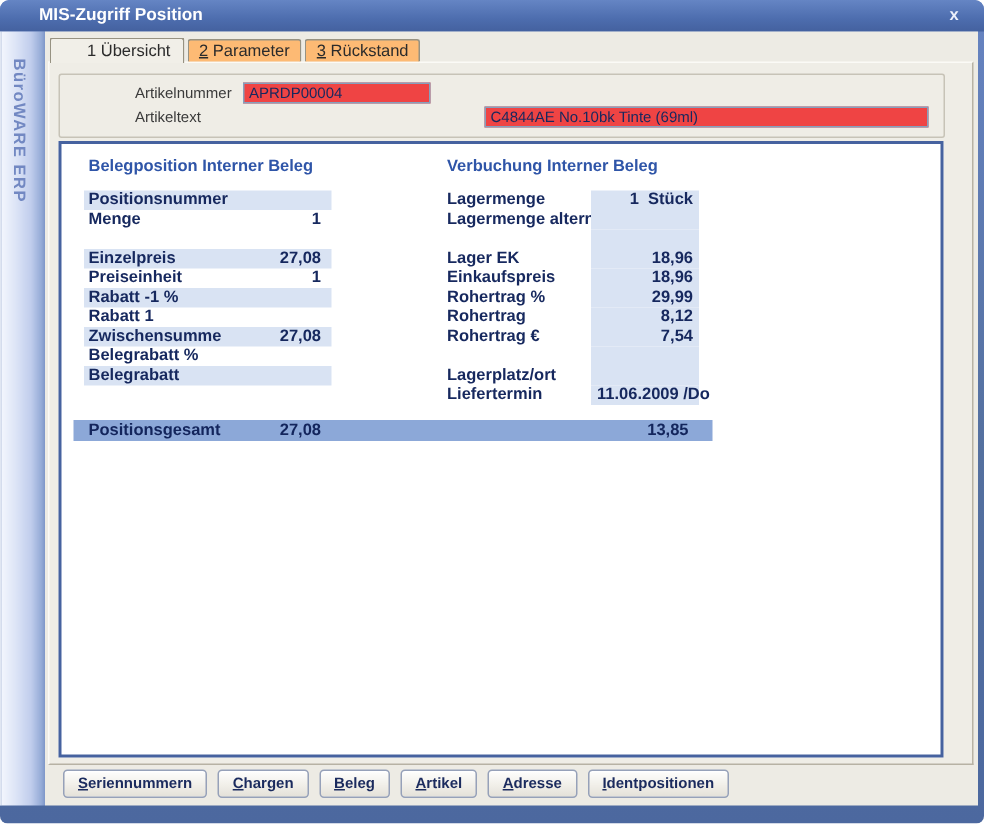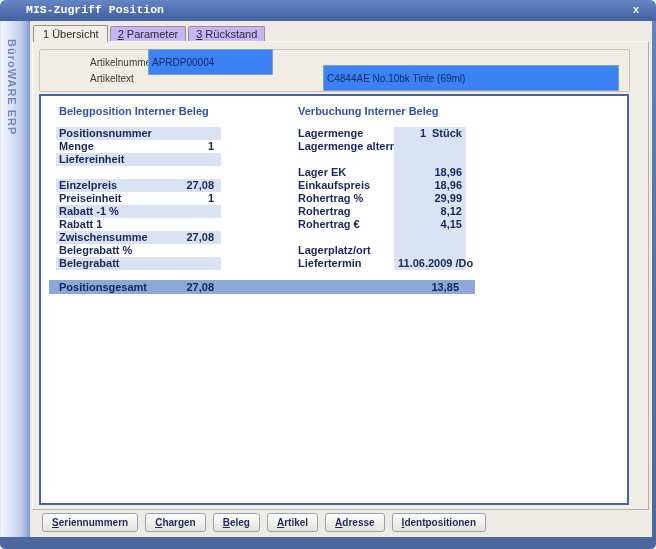--- a/index.html
+++ b/index.html
@@ -8,21 +8,20 @@
     position:relative; width:656px; height:549px; overflow:hidden;
     border-radius:6px 6px 5px 5px;
     background:linear-gradient(180deg,#6784c2 0%,#54709f 55%,#4c689f 100%);
   }
   .titlebar {
     position:absolute; top:0; left:0; right:0; height:21px;
     background:linear-gradient(180deg,#6585c4 0%,#4d6dae 60%,#44619f 100%);
     color:#ffffff; font-size:11.5px; font-weight:bold;
     line-height:20px; padding-left:26px;
     border-radius:6px 6px 0 0;
-    font-family:Liberation Mono, monospace;
   }
   .close-x {
     position:absolute; top:3px; right:12px; width:16px; height:15px;
     color:#eef2fb; font-size:11px; font-weight:bold; text-align:center;
     line-height:15px; cursor:default;
   }
   .middle { position:absolute; top:21px; left:0; right:0; bottom:12px; display:flex; }
   .sidebar {
     position:relative; width:30px;
     background:linear-gradient(90deg,#f3f6fd 0%,#dbe3f6 35%,#c0cdec 68%,#94aad6 92%,#7e96c8 100%);
@@ -32,47 +31,47 @@
     position:absolute; top:18px; left:5px;
     writing-mode:vertical-rl;
     font-size:11px; font-weight:bold; letter-spacing:1px; color:#7288c2;
     white-space:nowrap;
   }
   .content { position:relative; flex:1; background:#edebe4; margin-right:4px; }
 
   
   .tabs { position:absolute; top:4px; left:3px; display:flex; align-items:flex-end; z-index:3; }
   .tab {
-    font-size:11px; color:#2b2b2b; background:#c4b5fd;
+    font-size:11px; color:#2b2b2b; background:#fdba74;
     border:1px solid #979282; border-bottom:none;
     border-radius:2px 2px 0 0; padding:1px 7px 2px 7px; margin-right:2px;
     height:15px; line-height:13px; cursor:default;
   }
   .tab.active {
-    background:#f1efe8; height:17px; line-height:15px; padding:1px 8px 2px 9px;
+    background:#f1efe8; height:17px; line-height:15px; padding:1px 8px 2px 24px;
     margin-bottom:-1px; position:relative; z-index:4;
   }
   .tabpage {
     position:absolute; top:20px; left:2px; right:3px; bottom:27px;
     background:#efede6;
     border:1px solid #fbfaf6; border-right-color:#b7b2a4; border-bottom-color:#b7b2a4;
   }
 
   
   .formbox {
     position:absolute; top:7px; left:6px; right:18px; height:43px;
     border:1px solid #c7c3b7; border-radius:2px; background:#efede6;
   }
   .formrow { position:absolute; left:50px; right:10px; height:14px; display:flex; align-items:center; }
   .formrow.r1 { top:5px; } .formrow.r2 { top:21px;justify-content:space-between; }
   .flabel { width:58px; font-size:10px; color:#3a3a3a; }
   .finput {
-    height:14px; border:1px solid #86a0bd; background:#3b82f6;
+    height:14px; border:1px solid #86a0bd; background:#ef4444;
     font-family:"Liberation Sans", sans-serif; font-size:10px; color:#16285e;
-    padding:12px 3px; margin-left:0;
+    padding:0 3px; margin-left:14px;
   }
   .finput.w1 { width:125px; } .finput.w2 { width:296px; }
 
   
   .mainpanel {
     position:absolute; top:52px; left:6px; right:19px; bottom:4px;
     border:2px solid #46629f; background:#ffffff;
   }
   .hdr { position:absolute; font-size:11px; font-weight:bold; color:#2f55a8; white-space:nowrap; }
   .hdr.left { left:18px; top:9px; } .hdr.right { left:257px; top:9px; }
@@ -157,24 +156,20 @@
 
           <div class="col-left">
             <div class="lrow band">
                 <span class="lbl">Positionsnummer</span>
                 <span class="val"></span>
               </div>
             <div class="lrow">
                 <span class="lbl">Menge</span>
                 <span class="val">1</span>
               </div>
-            <div class="lrow band">
-                <span class="lbl">Liefereinheit</span>
-                <span class="val"></span>
-              </div>
             <div class="lrow">
                 <span class="lbl"></span>
                 <span class="val"></span>
               </div>
             <div class="lrow band">
                 <span class="lbl">Einzelpreis</span>
                 <span class="val">27,08</span>
               </div>
             <div class="lrow">
                 <span class="lbl">Preiseinheit</span>
@@ -242,21 +237,21 @@
               </div>
             <div class="rrow">
                 <span class="lbl">Rohertrag</span>
                 <span class="vcell">
                   <span class="val">8,12</span>
                 </span>
               </div>
             <div class="rrow">
                 <span class="lbl">Rohertrag €</span>
                 <span class="vcell">
-                  <span class="val">4,15</span>
+                  <span class="val">7,54</span>
                 </span>
               </div>
             <div class="rrow">
                 <span class="lbl"></span>
                 <span class="vcell">
                   <span class="val"></span>
                 </span>
               </div>
             <div class="rrow">
                 <span class="lbl">Lagerplatz/ort</span>

